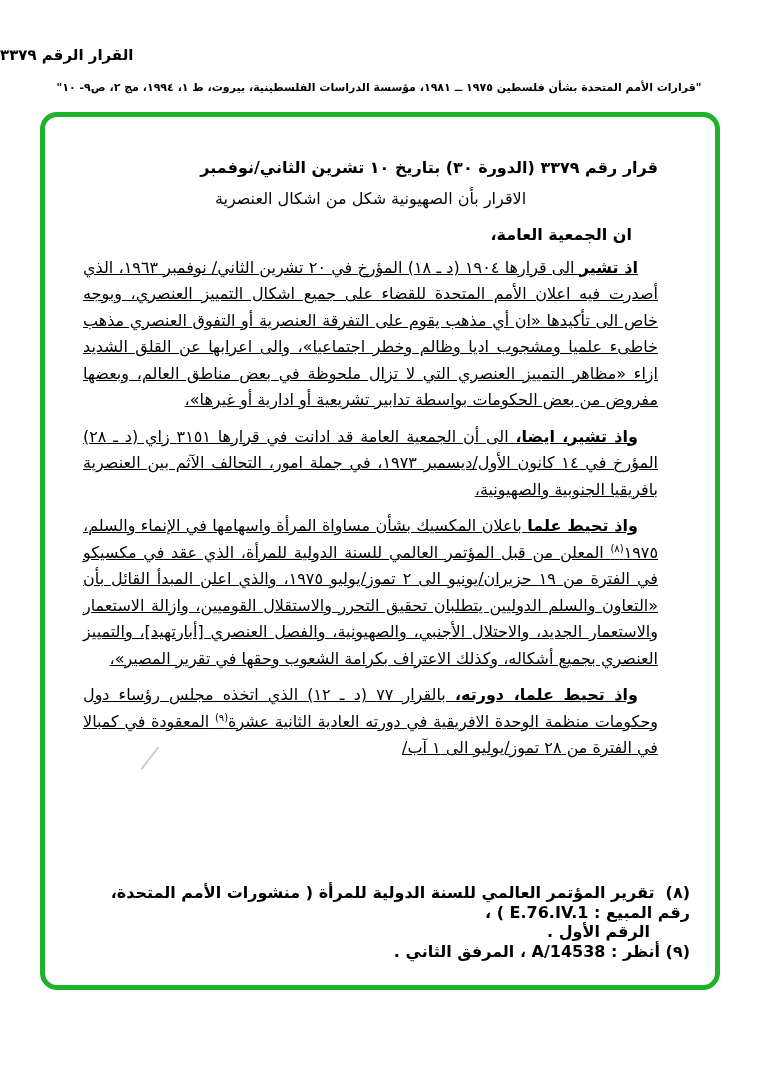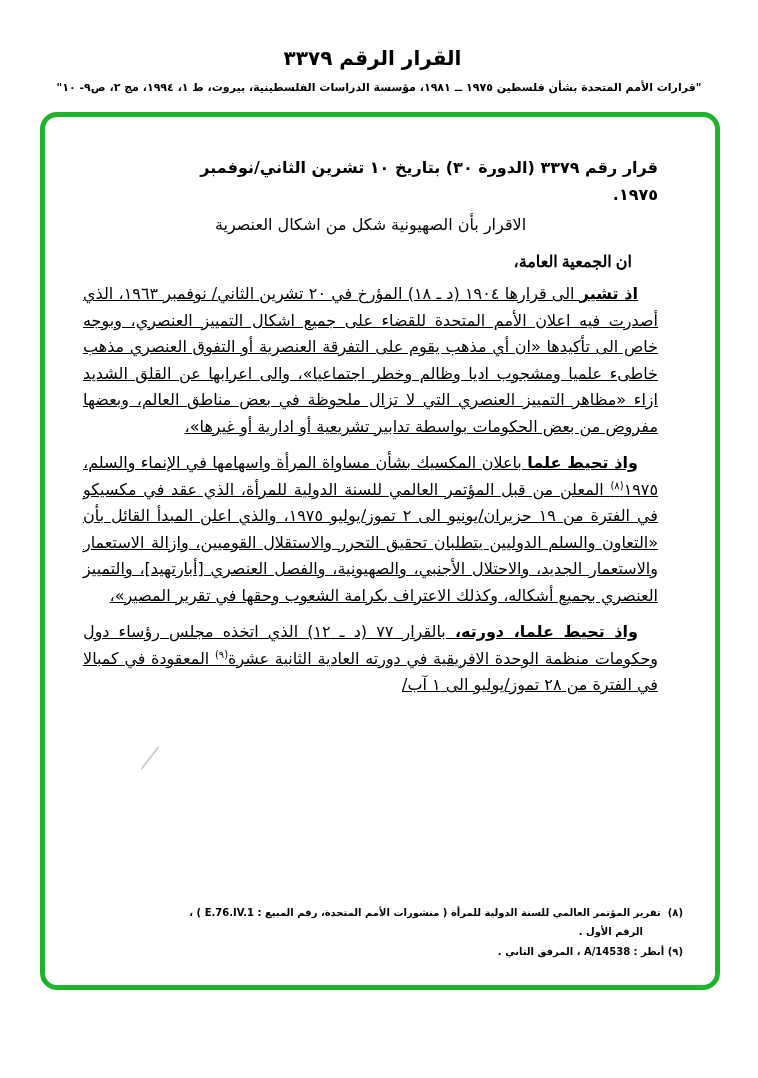--- a/index.html
+++ b/index.html
@@ -6,22 +6,22 @@
   body {
     width: 758px; height: 1078px;
     background: #ffffff;
     color: #000000;
     font-family: "DejaVu Sans", sans-serif;
     position: relative;
     overflow: hidden;
   }
   .doc-title {
     position: absolute; top: 46px; left: 0; right: 13px;
-    direction: rtl; text-align: center;
-    font-size: 20px; font-weight: bold;
+    direction: rtl; text-align: left;
+    font-size: 15px; font-weight: bold;
     letter-spacing: 0.5px;
   }
   .source-line {
     position: absolute; top: 81px; left: 0; right: 0;
     direction: rtl; text-align: center;
     font-size: 11px; font-weight: bold;
     white-space: nowrap;
   }
   .green-box {
     position: absolute; left: 40px; top: 112px;
@@ -41,58 +41,57 @@
   .res-heading .l1 { text-align: right; }
   .res-heading .l2 { text-align: right; }
   .subject {
     font-weight: normal; text-align: center;
     margin: 4px 0 10px;
   }
   .opening {
     font-weight: bold; text-align: right;
     text-indent: 26px;
     margin: 2px 0 6px;
-    font-family: Liberation Serif, serif;
   }
   p.para { margin: 0 0 10px; text-indent: 20px; text-decoration: underline; }
   .lead { font-weight: bold; }
   sup.fn { font-size: 10px; line-height: 0; }
   .footnotes {
-    position: absolute; right: 32px; left: 42px; bottom: 24px;
+    position: absolute; right: 25px; left: 42px; bottom: 24px;
     direction: rtl; text-align: right;
-    font-size: 10px; font-weight: bold; line-height: 19.5px;
+    font-size: 16px; font-weight: bold; line-height: 19.5px;
   }
   .fn-cont { padding-right: 40px; }
   .artifact {
     position: absolute; left: 149px; top: 744px;
     width: 2px; height: 28px;
     background: #cfcfcf;
     transform: rotate(38deg);
   }
 </style>
 </head>
 <body>
 
 <div class="doc-title">القرار الرقم  ٣٣٧٩</div>
 <div class="source-line">"قرارات الأمم المتحدة بشأن فلسطين ١٩٧٥ ــ ١٩٨١، مؤسسة الدراسات الفلسطينية، بيروت، ط ١، ١٩٩٤، مج ٢، ص٩- ١٠"</div>
 
 <div class="green-box">
   <div class="box-content">
 
     <div class="res-heading">
       <div class="l1">قرار رقم ٣٣٧٩ (الدورة ٣٠) بتاريخ ١٠ تشرين الثاني/نوفمبر</div>
-      <div class="l2">١٩٧٥.</div>
     </div>
 
     <div class="subject">الاقرار بأن الصهيونية شكل من اشكال العنصرية</div>
 
     <div class="opening">ان الجمعية العامة،</div>
 
     <p class="para"><span class="lead">اذ تشير</span><span> الى قرارها ١٩٠٤ (د ـ ١٨) المؤرخ في ٢٠ تشرين الثاني/ نوفمبر ١٩٦٣، الذي أصدرت فيه اعلان الأمم المتحدة للقضاء على جميع اشكال التمييز العنصري، وبوجه خاص الى تأكيدها «ان أي مذهب يقوم على التفرقة العنصرية أو التفوق العنصري مذهب خاطىء علميا ومشجوب اديا وظالم وخطر اجتماعيا»، والى اعرابها عن القلق الشديد ازاء «مظاهر التمييز العنصري التي لا تزال ملحوظة في بعض مناطق العالم، وبعضها مفروض من بعض الحكومات بواسطة تدابير تشريعية أو ادارية أو غيرها»،</span><sup class="fn"></sup><span></span></p>
 
+    <p class="para"><span class="lead">واذ تشير، ايضا،</span><span> الى أن الجمعية العامة قد ادانت في قرارها ٣١٥١ زاي (د ـ ٢٨) المؤرخ في ١٤ كانون الأول/ديسمبر ١٩٧٣، في جملة امور، التحالف الآثم بين العنصرية بافريقيا الجنوبية والصهيونية،</span><sup class="fn"></sup><span></span></p>
 
     <p class="para"><span class="lead">واذ تحيط علما</span><span> باعلان المكسيك بشأن مساواة المرأة واسهامها في الإنماء والسلم، ١٩٧٥</span><sup class="fn">(٨)</sup><span> المعلن من قبل المؤتمر العالمي للسنة الدولية للمرأة، الذي عقد في مكسيكو في الفترة من ١٩ حزيران/يونيو الى ٢ تموز/يوليو ١٩٧٥، والذي اعلن المبدأ القائل بأن «التعاون والسلم الدوليين يتطلبان تحقيق التحرر والاستقلال القوميين، وازالة الاستعمار والاستعمار الجديد، والاحتلال الأجنبي، والصهيونية، والفصل العنصري [أبارتهيد]، والتمييز العنصري بجميع أشكاله، وكذلك الاعتراف بكرامة الشعوب وحقها في تقرير المصير»،</span></p>
 
     <p class="para"><span class="lead">واذ تحيط علما، دورته،</span><span> بالقرار ٧٧ (د ـ ١٢) الذي اتخذه مجلس رؤساء دول وحكومات منظمة الوحدة الافريقية في دورته العادية الثانية عشرة</span><sup class="fn">(٩)</sup><span> المعقودة في كمبالا في الفترة من ٢٨ تموز/يوليو الى ١ آب/</span></p>
 
   </div>
 
   <div class="footnotes">
     <div class="fn-line"><span>(٨)</span>&nbsp;&nbsp;<span>تقرير المؤتمر العالمي للسنة الدولية للمرأة ( منشورات الأمم المتحدة، رقم المبيع : E.76.IV.1 ) ،</span></div>
     <div class="fn-line fn-cont">الرقم الأول .</div>

